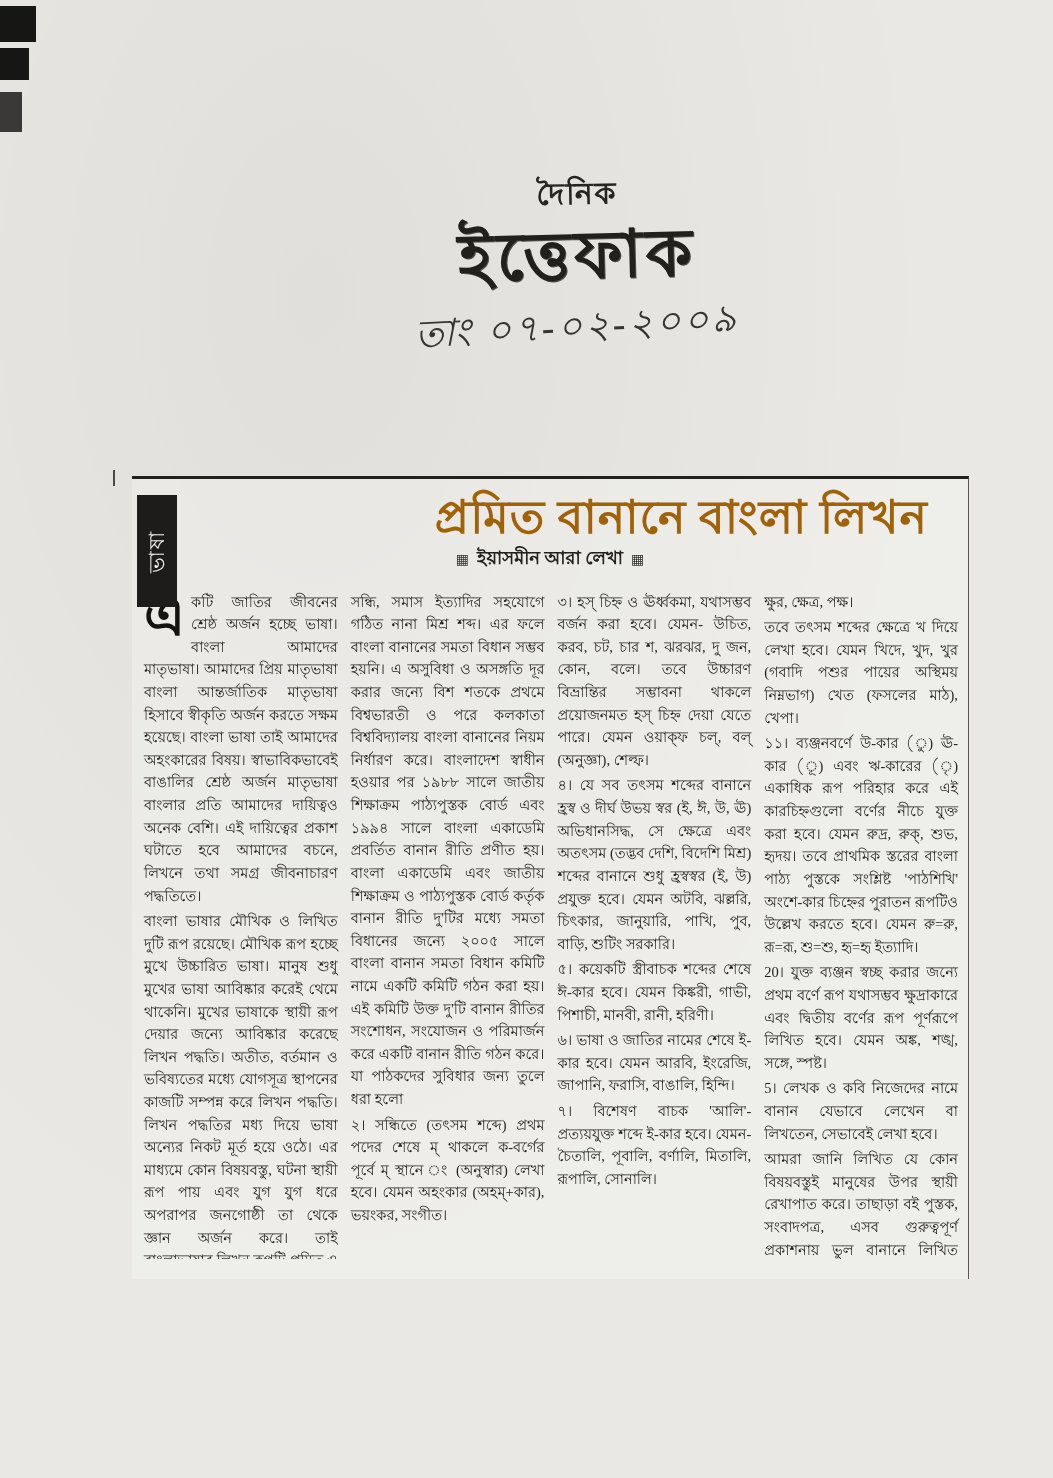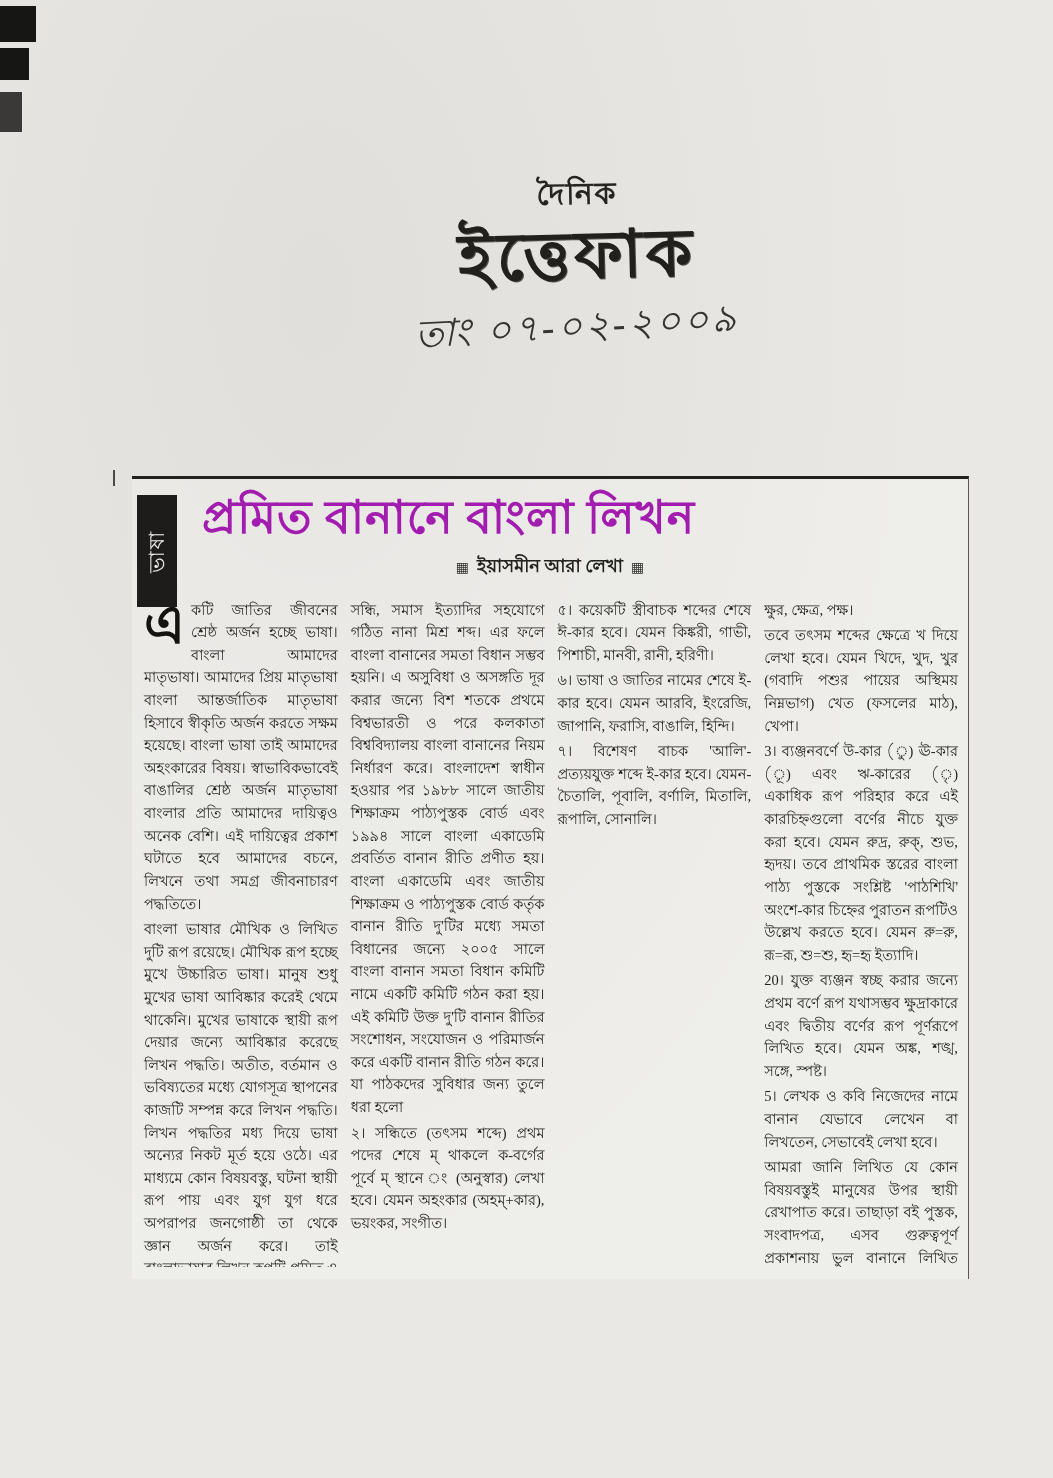--- a/index.html
+++ b/index.html
@@ -41,26 +41,26 @@
     background:rgba(255,255,255,0.25);
   }
   .section-tab{
     position:absolute;left:5px;top:16px;width:40px;height:112px;
     background:#1d1c1a;color:#efeeea;
     display:flex;align-items:center;justify-content:center;
     writing-mode:vertical-rl;transform:rotate(180deg);
     font-size:21px;letter-spacing:2px;
   }
   .headline{
-    margin:14px 40px 0 70px;text-align:left;
-    font-size:46px;font-weight:700;color:#a21caf;line-height:1.1;
+    margin:14px 40px 0 70px;text-align:right;
+    font-size:46px;font-weight:700;color:#a16207;line-height:1.1;
     letter-spacing:1px;
   }
   .byline{
-    margin-top:8px;text-align:center;font-size:18px;color:#23221e;font-weight:700;
+    text-align:center;font-size:18px;color:#23221e;font-weight:700;
   }
   .byline .orn{font-size:14px;color:#34332f;padding:0 8px;font-weight:400;}
 
   
   .columns{
     display:flex;gap:13px;
     padding:16px 10px 0 12px;height:668px;overflow:hidden;
   }
   .col{flex:1 1 0;min-width:0;}
   .col p{
@@ -105,30 +105,32 @@
 
     </div>
 
     <div class="col">
       <p>সন্ধি, সমাস ইত্যাদির সহযোগে গঠিত নানা মিশ্র শব্দ। এর ফলে বাংলা বানানের সমতা বিধান সম্ভব হয়নি। এ অসুবিধা ও অসঙ্গতি দূর করার জন্যে বিশ শতকে প্রথমে বিশ্বভারতী ও পরে কলকাতা বিশ্ববিদ্যালয় বাংলা বানানের নিয়ম নির্ধারণ করে। বাংলাদেশ স্বাধীন হওয়ার পর ১৯৮৮ সালে জাতীয় শিক্ষাক্রম পাঠ্যপুস্তক বোর্ড এবং ১৯৯৪ সালে বাংলা একাডেমি প্রবর্তিত বানান রীতি প্রণীত হয়। বাংলা একাডেমি এবং জাতীয় শিক্ষাক্রম ও পাঠ্যপুস্তক বোর্ড কর্তৃক বানান রীতি দু'টির মধ্যে সমতা বিধানের জন্যে ২০০৫ সালে বাংলা বানান সমতা বিধান কমিটি নামে একটি কমিটি গঠন করা হয়। এই কমিটি উক্ত দু'টি বানান রীতির সংশোধন, সংযোজন ও পরিমার্জন করে একটি বানান রীতি গঠন করে। যা পাঠকদের সুবিধার জন্য তুলে ধরা হলো</p>
       <p>২। সন্ধিতে (তৎসম শব্দে) প্রথম পদের শেষে ম্ থাকলে ক-বর্গের পূর্বে ম্ স্থানে ং (অনুস্বার) লেখা হবে। যেমন অহংকার (অহম্+কার), ভয়ংকর, সংগীত।</p>
 
     </div>
 
     <div class="col">
+      <p>৩। হস্ চিহ্ন ও ঊর্ধ্বকমা, যথাসম্ভব বর্জন করা হবে। যেমন- উচিত, করব, চট, চার শ, ঝরঝর, দু জন, কোন, বলে। তবে উচ্চারণ বিভ্রান্তির সম্ভাবনা থাকলে প্রয়োজনমত হস্ চিহ্ন দেয়া যেতে পারে। যেমন ওয়াক্ফ চল্, বল্ (অনুজ্ঞা), শেল্ফ।</p>
+      <p>৪। যে সব তৎসম শব্দের বানানে হ্রস্ব ও দীর্ঘ উভয় স্বর (ই, ঈ, উ, ঊ) অভিধানসিদ্ধ, সে ক্ষেত্রে এবং অতৎসম (তদ্ভব দেশি, বিদেশি মিশ্র) শব্দের বানানে শুধু হ্রস্বস্বর (ই, উ) প্রযুক্ত হবে। যেমন অটবি, ঝল্লরি, চিৎকার, জানুয়ারি, পাখি, পুব, বাড়ি, শুটিং সরকারি।</p>
       <p>৫। কয়েকটি স্ত্রীবাচক শব্দের শেষে ঈ-কার হবে। যেমন কিঙ্করী, গাভী, পিশাচী, মানবী, রানী, হরিণী।</p>
       <p>৬। ভাষা ও জাতির নামের শেষে ই-কার হবে। যেমন আরবি, ইংরেজি, জাপানি, ফরাসি, বাঙালি, হিন্দি।</p>
       <p>৭। বিশেষণ বাচক 'আলি'-প্রত্যয়যুক্ত শব্দে ই-কার হবে। যেমন- চৈতালি, পূবালি, বর্ণালি, মিতালি, রূপালি, সোনালি।</p>
 
     </div>
 
     <div class="col">
       <p>ক্ষুর, ক্ষেত্র, পক্ষ।</p>
       <p>তবে তৎসম শব্দের ক্ষেত্রে খ দিয়ে লেখা হবে। যেমন খিদে, খুদ, খুর (গবাদি পশুর পায়ের অস্থিময় নিম্নভাগ) খেত (ফসলের মাঠ), খেপা।</p>
-      <p>3। ব্যঞ্জনবর্ণে উ-কার (ু) ঊ-কার (ূ) এবং ঋ-কারের (ৃ) একাধিক রূপ পরিহার করে এই কারচিহ্নগুলো বর্ণের নীচে যুক্ত করা হবে। যেমন রুদ্র, রুক্, শুভ, হৃদয়। তবে প্রাথমিক স্তরের বাংলা পাঠ্য পুস্তকে সংশ্লিষ্ট 'পাঠশিখি' অংশে-কার চিহ্নের পুরাতন রূপটিও উল্লেখ করতে হবে। যেমন রু=রু, রূ=রূ, শু=শু, হৃ=হৃ ইত্যাদি।</p>
+      <p>১১। ব্যঞ্জনবর্ণে উ-কার (ু) ঊ-কার (ূ) এবং ঋ-কারের (ৃ) একাধিক রূপ পরিহার করে এই কারচিহ্নগুলো বর্ণের নীচে যুক্ত করা হবে। যেমন রুদ্র, রুক্, শুভ, হৃদয়। তবে প্রাথমিক স্তরের বাংলা পাঠ্য পুস্তকে সংশ্লিষ্ট 'পাঠশিখি' অংশে-কার চিহ্নের পুরাতন রূপটিও উল্লেখ করতে হবে। যেমন রু=রু, রূ=রূ, শু=শু, হৃ=হৃ ইত্যাদি।</p>
       <p>20। যুক্ত ব্যঞ্জন স্বচ্ছ করার জন্যে প্রথম বর্ণে রূপ যথাসম্ভব ক্ষুদ্রাকারে এবং দ্বিতীয় বর্ণের রূপ পূর্ণরূপে লিখিত হবে। যেমন অঙ্ক, শঙ্খ, সঙ্গে, স্পষ্ট।</p>
       <p>5। লেখক ও কবি নিজেদের নামে বানান যেভাবে লেখেন বা লিখতেন, সেভাবেই লেখা হবে।</p>
       <p>আমরা জানি লিখিত যে কোন বিষয়বস্তুই মানুষের উপর স্থায়ী রেখাপাত করে। তাছাড়া বই পুস্তক, সংবাদপত্র, এসব গুরুত্বপূর্ণ প্রকাশনায় ভুল বানানে লিখিত বিষয় কোমলমতি শিক্ষার্থীদের মনে গেঁথে যায় এবং তাদের শিখনের সূত্রপাত হয় ভুলের মধ্যে দিয়ে। এ ধারা পরিণত বয়সেও অব্যাহত থাকে। ভুল বানানে বাংলা লেখা বাংলাভাষাকে অবমাননা করারই সামিল। তাই বই পুস্তকসহ যাবতীয় প্রচার মাধ্যমে বাংলা বানান সমতা বিধান কমিটি প্রণীত নীতিমালা অনুসরণ করবে এটাই কাম্য। তাহলেই বাংলাভাষা ইতিহাসের স্থায়ী মর্যাদার আসনে অভিষিক্ত হতে পারবে।</p>
 
     </div>
 
   </div>
 </div>
 
 </body></html>

